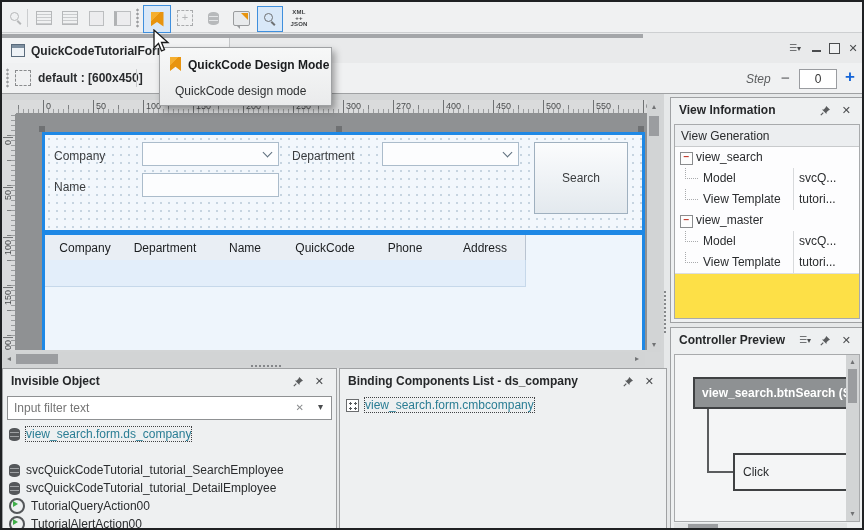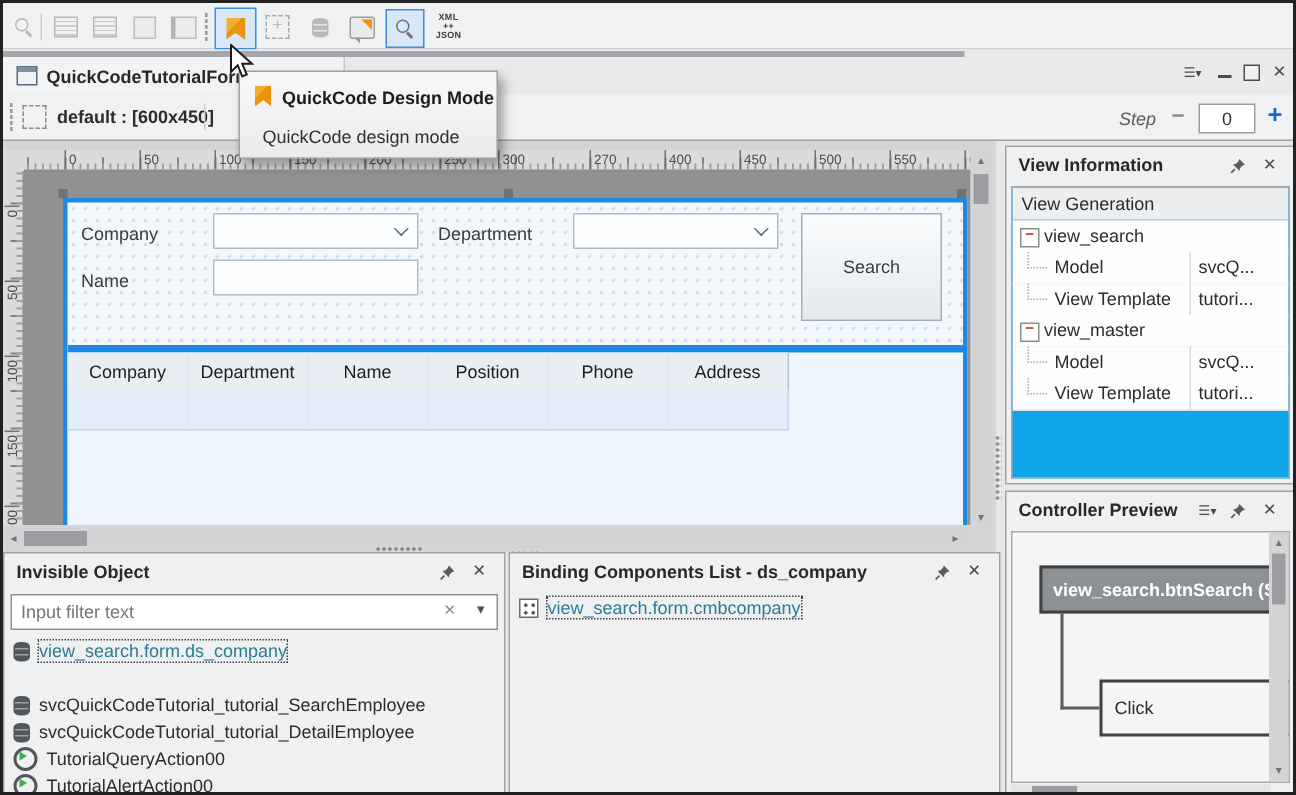--- a/index.html
+++ b/index.html
@@ -148,21 +148,21 @@
 
     <div class="abs" style="left:14px;top:6px;width:631px;height:14px;background:#dadbdc;border-bottom:1px solid #8e9092;overflow:hidden;
                 background-image:linear-gradient(90deg,#9a9c9e 1px,transparent 1px),linear-gradient(90deg,#7e8082 1px,transparent 1px);
                 background-size:5px 4px,25px 8px;background-position:27px 100%,27px 100%;background-repeat:repeat-x;">
       <span class="hlabel" style="left:27px">0</span>
       <span class="hlabel" style="left:77px">50</span>
       <span class="hlabel" style="left:127px">100</span>
       <span class="hlabel" style="left:177px">150</span>
       <span class="hlabel" style="left:227px">200</span>
       <span class="hlabel" style="left:277px">250</span>
-      <span class="hlabel" style="left:316px">300</span>
+      <span class="hlabel" style="left:327px">300</span>
       <span class="hlabel" style="left:377px">270</span>
       <span class="hlabel" style="left:427px">400</span>
       <span class="hlabel" style="left:477px">450</span>
       <span class="hlabel" style="left:527px">500</span>
       <span class="hlabel" style="left:577px">550</span>
       <span class="hlabel" style="left:627px">600</span>
     </div>
 
     <div class="abs" style="left:0;top:20px;width:14px;height:236px;background:#dadbdc;border-right:1px solid #8e9092;overflow:hidden;
                 background-image:linear-gradient(180deg,#9a9c9e 1px,transparent 1px),linear-gradient(180deg,#7e8082 1px,transparent 1px);
@@ -195,21 +195,21 @@
           <div class="abs" style="left:489px;top:7px;width:94px;height:72px;border:1px solid #9fb0bf;background:linear-gradient(180deg,#fbfcfd,#e3e9ee);
                       display:flex;align-items:center;justify-content:center;color:#3a3c3e;">Search</div>
         </div>
 
         <div class="abs" style="left:0;top:95px;width:597px;height:135px;background:#eef5fc;">
           <div class="abs" style="left:0;top:0;width:597px;height:5px;background:#1e88e5;"></div>
           <div class="abs" style="left:0;top:5px;width:597px;height:25px;">
             <div class="gridcell" style="left:0;width:80px">Company</div>
             <div class="gridcell" style="left:80px;width:80px">Department</div>
             <div class="gridcell" style="left:160px;width:80px">Name</div>
-            <div class="gridcell" style="left:240px;width:80px">Position</div>
+            <div class="gridcell" style="left:240px;width:80px">QuickCode</div>
             <div class="gridcell" style="left:320px;width:80px">Phone</div>
             <div class="gridcell" style="left:400px;width:80px">Address</div>
           </div>
           <div class="abs" style="left:0;top:30px;width:597px;height:26px;">
             <div class="datacell" style="left:0;width:80px"></div>
             <div class="datacell" style="left:80px;width:80px"></div>
             <div class="datacell" style="left:160px;width:80px"></div>
             <div class="datacell" style="left:240px;width:80px"></div>
             <div class="datacell" style="left:320px;width:80px"></div>
             <div class="datacell" style="left:400px;width:80px"></div>
@@ -240,21 +240,21 @@
     <div class="titlebar">
       <span>View Information</span>
       <span class="abs" style="right:32px;top:7px">
         <svg class="pin" viewBox="0 0 11 11">
             <path d="M6.2 1 L10 4.8 L8.4 5.4 L6.6 7.2 L6.4 9 L2 4.6 L3.8 4.4 L5.6 2.6 Z" fill="#5a5c5e"></path>
             <path d="M3.3 7.7 L0.8 10.2" stroke="#5a5c5e" stroke-width="1.2"></path>
           </svg>
       </span>
       <span class="abs xicon" style="right:12px;top:7px">✕</span>
     </div>
-    <div class="abs" style="left:3px;top:26px;right:3px;bottom:3px;background:#0ea5e9;border:1px solid #a8aaac;overflow:hidden;text-decoration:underline;">
+    <div class="abs" style="left:3px;top:26px;right:3px;bottom:3px;background:#fde047;border:1px solid #a8aaac;overflow:hidden;text-decoration:underline;">
       <div class="abs" style="left:0;right:0;top:0;height:22px;background:#eceef0;border-bottom:1px solid #c8cacc;padding:4px 0 0 6px;color:#2a2c2e;">View Generation</div>
       <div class="virow" style="top:22px">
         <span class="expander">−</span>
         <span class="abs" style="left:21px;top:3px;color:#2a2c2e">view_search</span>
       </div>
       <div class="virow" style="top:43px">
         <span class="treeline"></span>
         <span class="vilab">Model</span>
         <span class="vival">svcQ...</span>
       </div>

